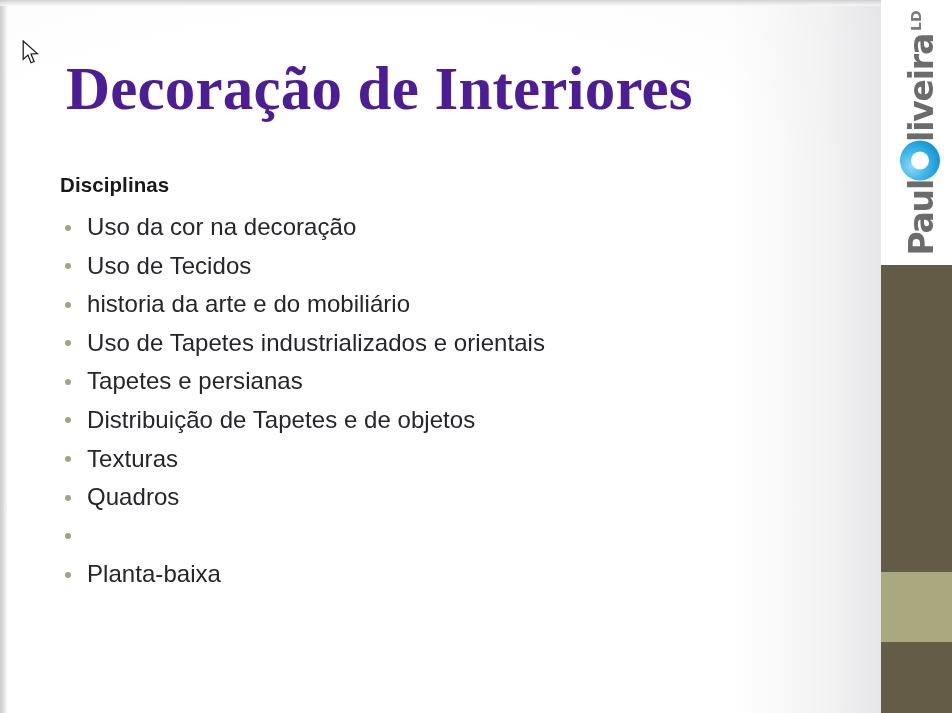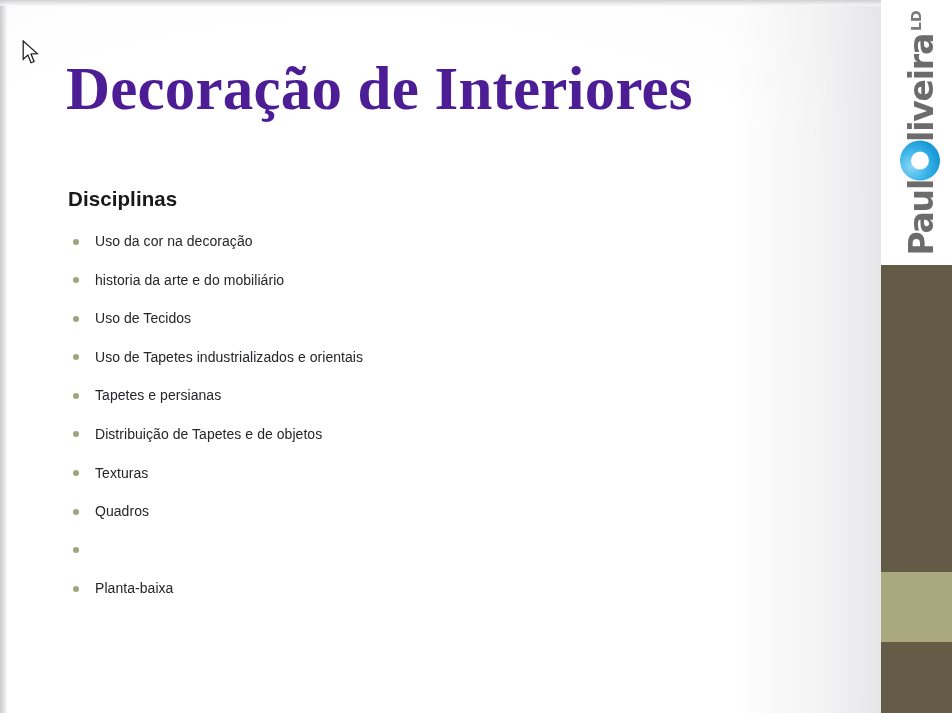--- a/index.html
+++ b/index.html
@@ -56,44 +56,43 @@
     font-size: 61px;
     line-height: 74px;
     letter-spacing: 0.2px;
     color: #4c1d95;
     white-space: nowrap;
   }
 
   
   #body-block {
     position: absolute;
-    left: 68px;
+    left: 60px;
     top: 172px;
     width: 790px;
-    margin-top: 14px;
   }
   #sub-heading {
     font-size: 20.5px;
     font-weight: bold;
     color: #19191b;
     line-height: 26px;
     letter-spacing: .1px;
     margin-bottom: 10px;
   }
   ul.bullets {
     list-style: none;
     margin: 0;
     padding: 0;
   }
   ul.bullets li {
     position: relative;
     padding-left: 27px;
     height: 38.6px;
     line-height: 38.6px;
-    font-size: 14px;
+    font-size: 24px;
     color: #25252a;
     letter-spacing: .05px;
     white-space: nowrap;
   }
   ul.bullets li .dot {
     position: absolute;
     left: 5px;
     top: 16.5px;
     width: 6px;
     height: 6px;
@@ -222,25 +221,25 @@
 
     <div id="sub-heading">Disciplinas</div>
 
     <ul class="bullets">
       <li>
         <span class="dot"></span>
         <span>Uso da cor na decoração</span>
       </li>
       <li>
         <span class="dot"></span>
+        <span>Uso de Tecidos</span>
+      </li>
+      <li>
+        <span class="dot"></span>
         <span>historia da arte e do mobiliário</span>
-      </li>
-      <li>
-        <span class="dot"></span>
-        <span>Uso de Tecidos</span>
       </li>
       <li>
         <span class="dot"></span>
         <span>Uso de Tapetes industrializados e orientais</span>
       </li>
       <li>
         <span class="dot"></span>
         <span>Tapetes e persianas</span>
       </li>
       <li>

